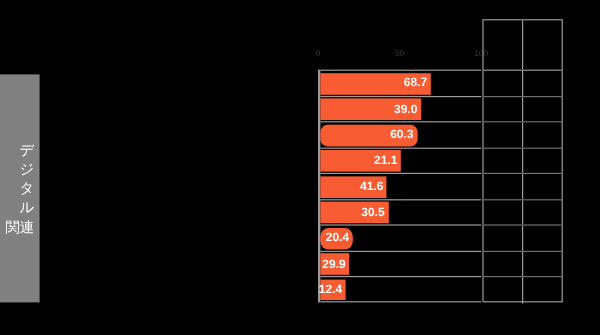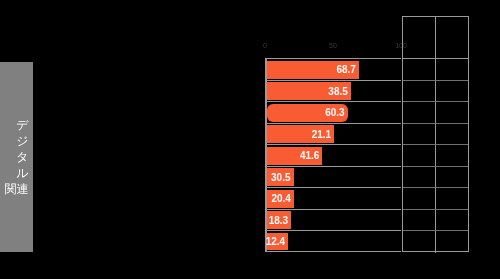--- a/index.html
+++ b/index.html
@@ -201,51 +201,51 @@
 
 <div id="chart-plot">
   <div id="axis-line-y"></div>
 <div class="bar-row" style="top: 0px; height: 21.5556px;">
       <div class="bar-fill" style="width: 92.4015px; background: rgb(249, 91, 50);">
         <span class="bar-value">68.7</span>
       </div>
     </div>
     <div class="bar-row" style="top: 21.5556px; height: 21.5556px;">
       <div class="bar-fill" style="width: 84.3315px; background: rgb(249, 91, 50);">
-        <span class="bar-value">38.5</span>
+        <span class="bar-value">39.0</span>
       </div>
     </div>
     <div class="bar-row" style="top: 43.1111px; height: 21.5556px;">
       <div class="bar-fill" style="width: 81.1035px; background: rgb(249, 91, 50); border-radius: 6px;">
         <span class="bar-value">60.3</span>
       </div>
     </div>
     <div class="bar-row" style="top: 64.6667px; height: 21.5556px;">
       <div class="bar-fill" style="width: 67.6535px; background: rgb(249, 91, 50);">
         <span class="bar-value">21.1</span>
       </div>
     </div>
     <div class="bar-row" style="top: 86.2222px; height: 21.5556px;">
       <div class="bar-fill" style="width: 55.952px; background: rgb(249, 91, 50);">
         <span class="bar-value">41.6</span>
       </div>
     </div>
     <div class="bar-row" style="top: 107.778px; height: 21.5556px;">
-      <div class="bar-fill" style="width: 27px; background: rgb(249, 91, 50);">
+      <div class="bar-fill" style="width: 57px; background: rgb(249, 91, 50);">
         <span class="bar-value">30.5</span>
       </div>
     </div>
     <div class="bar-row" style="top: 129.333px; height: 21.5556px;">
-      <div class="bar-fill" style="width: 27.438px; background: rgb(249, 91, 50);">
+      <div class="bar-fill" style="width: 27.438px; background: rgb(249, 91, 50); border-radius: 7px;">
         <span class="bar-value">20.4</span>
       </div>
     </div>
     <div class="bar-row" style="top: 150.889px; height: 21.5556px;">
       <div class="bar-fill" style="width: 24.6135px; background: rgb(249, 91, 50);">
-        <span class="bar-value">18.3</span>
+        <span class="bar-value">29.9</span>
       </div>
     </div>
     <div class="bar-row last" style="top: 172.444px; height: 21.5556px;">
       <div class="bar-fill" style="width: 21.6545px; background: rgb(249, 91, 50);">
         <span class="bar-value">12.4</span>
       </div>
     </div>
   </div>
 
 <div id="data-table">

